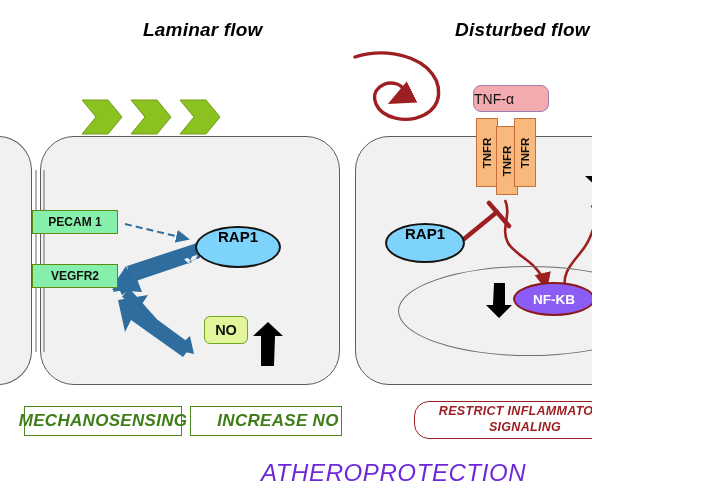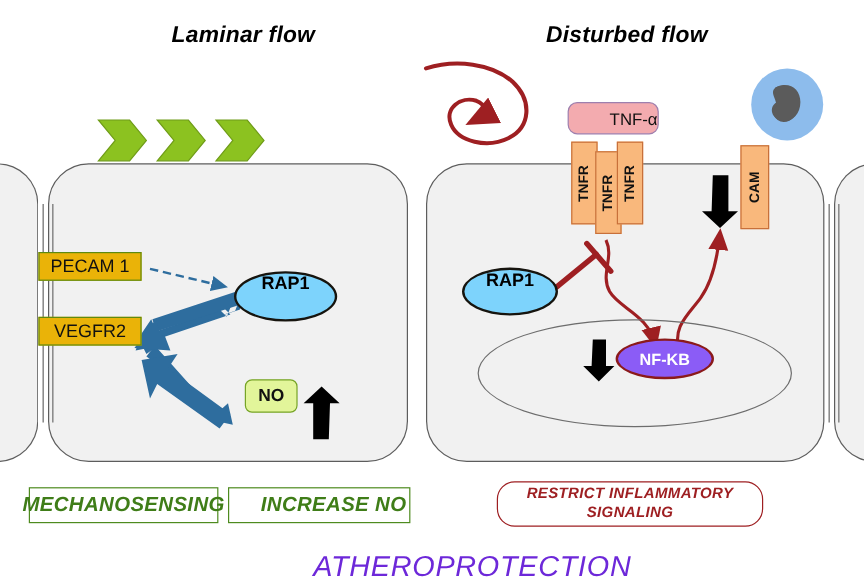--- a/index.html
+++ b/index.html
@@ -1,17 +1,17 @@
 <!DOCTYPE html>
 <html><head>
 <meta charset="utf-8">
 <style>
   html,body{margin:0;padding:0;background:#ffffff;}
   body{font-family:"Liberation Sans",sans-serif;}
-  #stage{position:relative;width:720px;height:489px;background:#ffffff;overflow:hidden;}
+  #stage{position:relative;width:592px;height:489px;background:#ffffff;overflow:hidden;}
   .abs{position:absolute;}
 
   
   .flow-title{
     font-size:19px;font-weight:bold;font-style:italic;color:#000;
     letter-spacing:.2px;white-space:nowrap;
   }
   .bottom-title{
     font-size:24px;font-weight:normal;font-style:italic;color:#6d28d9;
     letter-spacing:.6px;white-space:nowrap;
@@ -20,22 +20,22 @@
   
   .cell{
     background:#f1f1f1;border:1.4px solid #5d5d5d;border-radius:34px;
     box-sizing:border-box;
   }
   .cell.clip-left{border-top-left-radius:0;border-bottom-left-radius:0;border-left:none;}
   .cell.clip-right{border-top-right-radius:0;border-bottom-right-radius:0;border-right:none;}
 
   
   .recbox{
-    background:#eab308;border:1.2px solid #5e8a10;
-    color:#111;font-size:15px;font-weight:400;
+    background:#86efac;border:1.2px solid #5e8a10;
+    color:#111;font-size:12px;font-weight:700;
     display:flex;align-items:center;justify-content:center;
     box-sizing:border-box;white-space:nowrap;
   }
 
   
   .rap1{
     background:#7dd3fc;border:2.3px solid #16140e;border-radius:50%;
     display:flex;align-items:flex-start;justify-content:center;
     font-size:15px;font-weight:bold;color:#000;box-sizing:border-box;
   }
@@ -43,21 +43,21 @@
   
   .nobox{
     background:#E2F59A;border:1.6px solid #76a426;border-radius:6px;
     display:flex;align-items:center;justify-content:center;
     font-size:14.5px;font-weight:600;color:#111;box-sizing:border-box;
   }
 
   
   .tnfa{
     background:#F3ABAF;border:1.4px solid #9d7fae;border-radius:8px;
-    display:flex;align-items:center;justify-content:flex-end;
+    display:flex;align-items:center;justify-content:flex-start;
     font-size:14px;color:#111;box-sizing:border-box;
   }
 
   
   .orangebox{
     background:#F9B87C;border:1.3px solid #c8703a;box-sizing:border-box;
     display:flex;align-items:center;justify-content:center;
   }
   .orangebox span{
     font-size:11.5px;font-weight:700;color:#111;white-space:nowrap;

